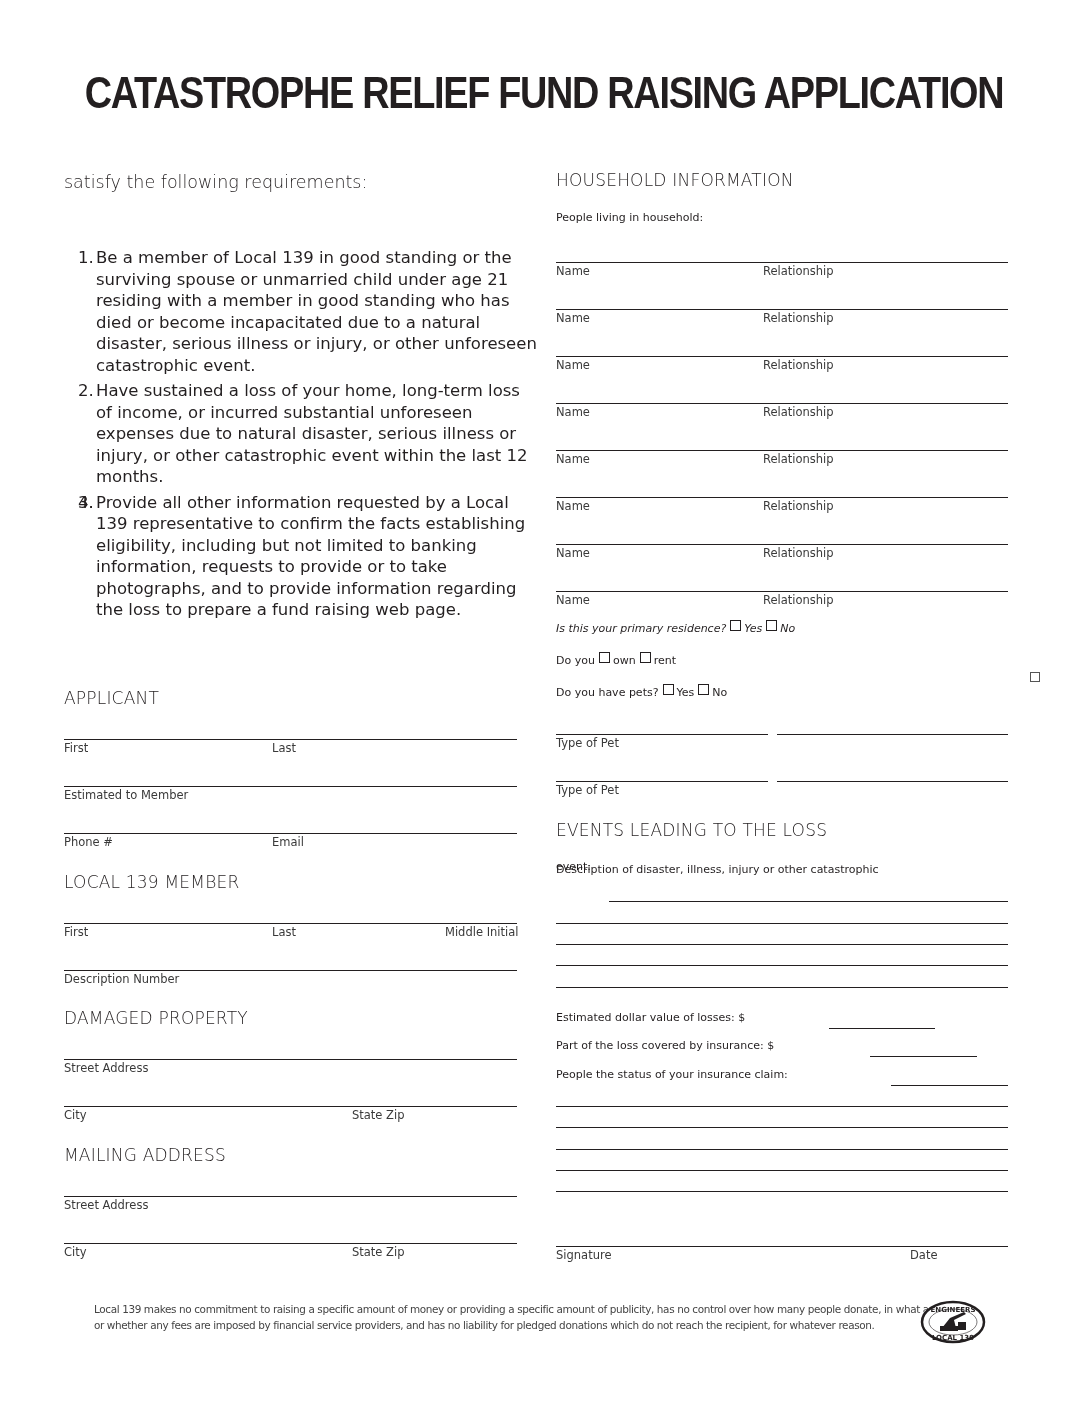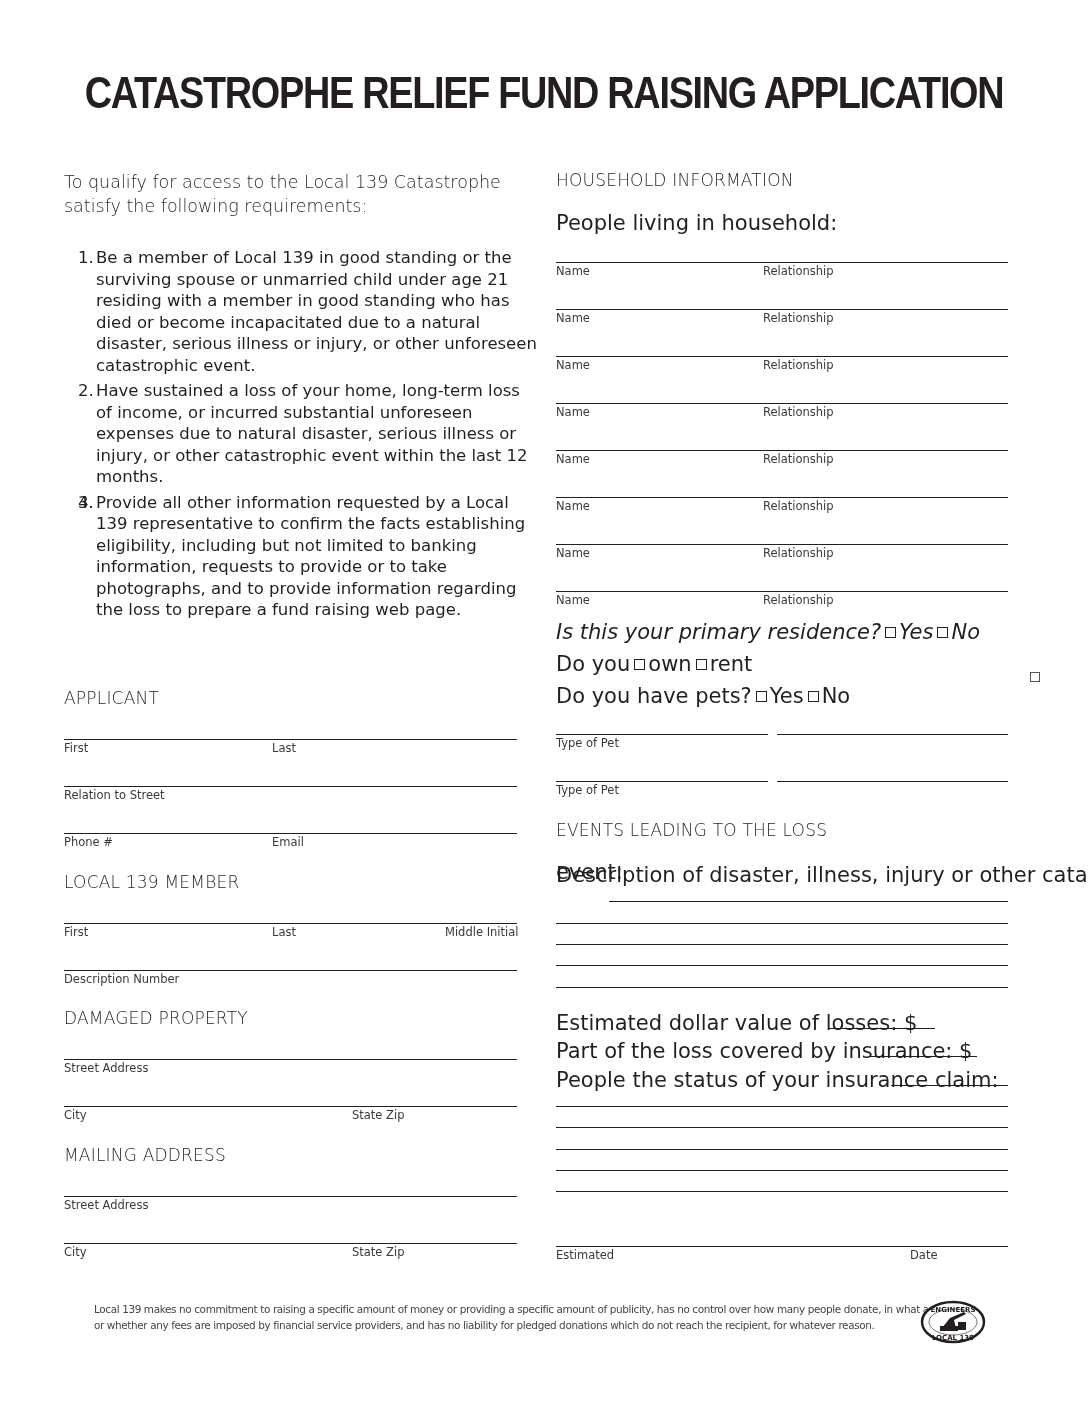--- a/index.html
+++ b/index.html
@@ -13,52 +13,51 @@
   .intro { left: 64px; top: 170px; width: 470px; font-size: 17.5px; line-height: 24px;
            font-weight: 300; color: #231f20; }
   .intro p { margin: 0; }
   .req-list { left: 78px; top: 247px; width: 462px; margin: 0; padding: 0; list-style: none;
               font-size: 16.5px; line-height: 21.5px; color: #231f20; }
   .req-list li { position: relative; padding-left: 18px; margin-bottom: 4px; }
   .req-list li .num { position: absolute; left: 0; top: 0; }
   .section-h { font-size: 17px; letter-spacing: 0.2px; color: #231f20; font-weight: 300; white-space: nowrap; }
   .line { height: 0; border-top: 1.3px solid #231f20; }
   .lbl { font-size: 11.5px; color: #3a3a3a; white-space: nowrap; }
-  .q { font-size: 21px; color: #231f20; white-space: nowrap; }
+  .q { font-size: 11px; color: #231f20; white-space: nowrap; }
   .box { display: inline-block; width: 9px; height: 9px; border: 1px solid #231f20;
          margin: 0 3px 0 4px; vertical-align: 1px; }
   .footer { left: 94px; top: 1302px; width: 820px; font-size: 11px; line-height: 16px;
             color: #444; letter-spacing: -0.4px; transform: scaleX(0.95); transform-origin: left top; }
   .footer p { margin: 0; white-space: nowrap; }
   .logo { left: 920px; top: 1300px; width: 66px; height: 44px; }
   .stray-box { left: 1030px; top: 672px; width: 8px; height: 8px; border: 1px solid #555; }
 </style>
 </head>
 <body>
 
 <div class="abs title">CATASTROPHE RELIEF FUND RAISING APPLICATION</div>
 
 <div class="abs intro">
-  <p>To qualify for access to the Local 139 Catastrophe</p>
   <p style="margin-top:0">satisfy the following requirements:</p>
 </div>
 
 <ol class="abs req-list">
   <li><span class="num">1.</span><span>Be a member of Local 139 in good standing or the surviving spouse or unmarried child under age 21 residing with a member in good standing who has died or become incapacitated due to a natural disaster, serious illness or injury, or other unforeseen catastrophic event.</span></li>
   <li><span class="num">2.</span><span>Have sustained a loss of your home, long-term loss of income, or incurred substantial unforeseen expenses due to natural disaster, serious illness or injury, or other catastrophic event within the last 12 months.</span></li>
   <li><span class="num">3.</span></li>
   <li><span class="num">4.</span><span>Provide all other information requested by a Local 139 representative to confirm the facts establishing eligibility, including but not limited to banking information, requests to provide or to take photographs, and to provide information regarding the loss to prepare a fund raising web page.</span></li>
 </ol>
 
 <div class="abs section-h" style="left:64px; top:688px;">APPLICANT</div>
 <div class="abs line" style="left:64px; top:739px; width:453px;"></div>
 <div class="abs lbl" style="left:64px; top:741px;">First</div>
 <div class="abs lbl" style="left:272px; top:741px;">Last</div>
 <div class="abs line" style="left:64px; top:786px; width:453px;"></div>
-<div class="abs lbl" style="left:64px; top:788px;">Relation to Street</div>
+<div class="abs lbl" style="left:64px; top:788px;">Estimated to Member</div>
 <div class="abs line" style="left:64px; top:833px; width:453px;"></div>
 <div class="abs lbl" style="left:64px; top:835px;">Phone #</div>
 <div class="abs lbl" style="left:272px; top:835px;">Email</div>
 
 <div class="abs section-h" style="left:64px; top:872px;">LOCAL 139 MEMBER</div>
 <div class="abs line" style="left:64px; top:923px; width:453px;"></div>
 <div class="abs lbl" style="left:64px; top:925px;">First</div>
 <div class="abs lbl" style="left:272px; top:925px;">Last</div>
 <div class="abs lbl" style="left:445px; top:925px;">Middle Initial</div>
 <div class="abs line" style="left:64px; top:970px; width:453px;"></div>
@@ -146,21 +145,21 @@
 <div class="abs line" style="left:870px; top:1056px; width:107px;"></div>
 <div class="abs q" style="left:556px; top:1068px;">People the status of your insurance claim:</div>
 <div class="abs line" style="left:891px; top:1085px; width:117px;"></div>
 <div class="abs line" style="left:556px; top:1106px; width:452px;"></div>
 <div class="abs line" style="left:556px; top:1127px; width:452px;"></div>
 <div class="abs line" style="left:556px; top:1149px; width:452px;"></div>
 <div class="abs line" style="left:556px; top:1170px; width:452px;"></div>
 <div class="abs line" style="left:556px; top:1191px; width:452px;"></div>
 
 <div class="abs line" style="left:556px; top:1246px; width:452px;"></div>
-<div class="abs lbl" style="left:556px; top:1248px;">Estimated</div>
+<div class="abs lbl" style="left:556px; top:1248px;">Signature</div>
 <div class="abs lbl" style="left:910px; top:1248px;">Date</div>
 
 <div class="abs footer">
   <p>Local 139 makes no commitment to raising a specific amount of money or providing a specific amount of publicity, has no control over how many people donate, in what amount,</p>
   <p>or whether any fees are imposed by financial service providers, and has no liability for pledged donations which do not reach the recipient, for whatever reason.</p>
 </div>
 
 <div class="abs logo">
   <svg width="66" height="44" viewBox="0 0 66 44" xmlns="http://www.w3.org/2000/svg">
     <ellipse cx="33" cy="22" rx="31" ry="20" fill="#fff" stroke="#231f20" stroke-width="2.5"></ellipse>

